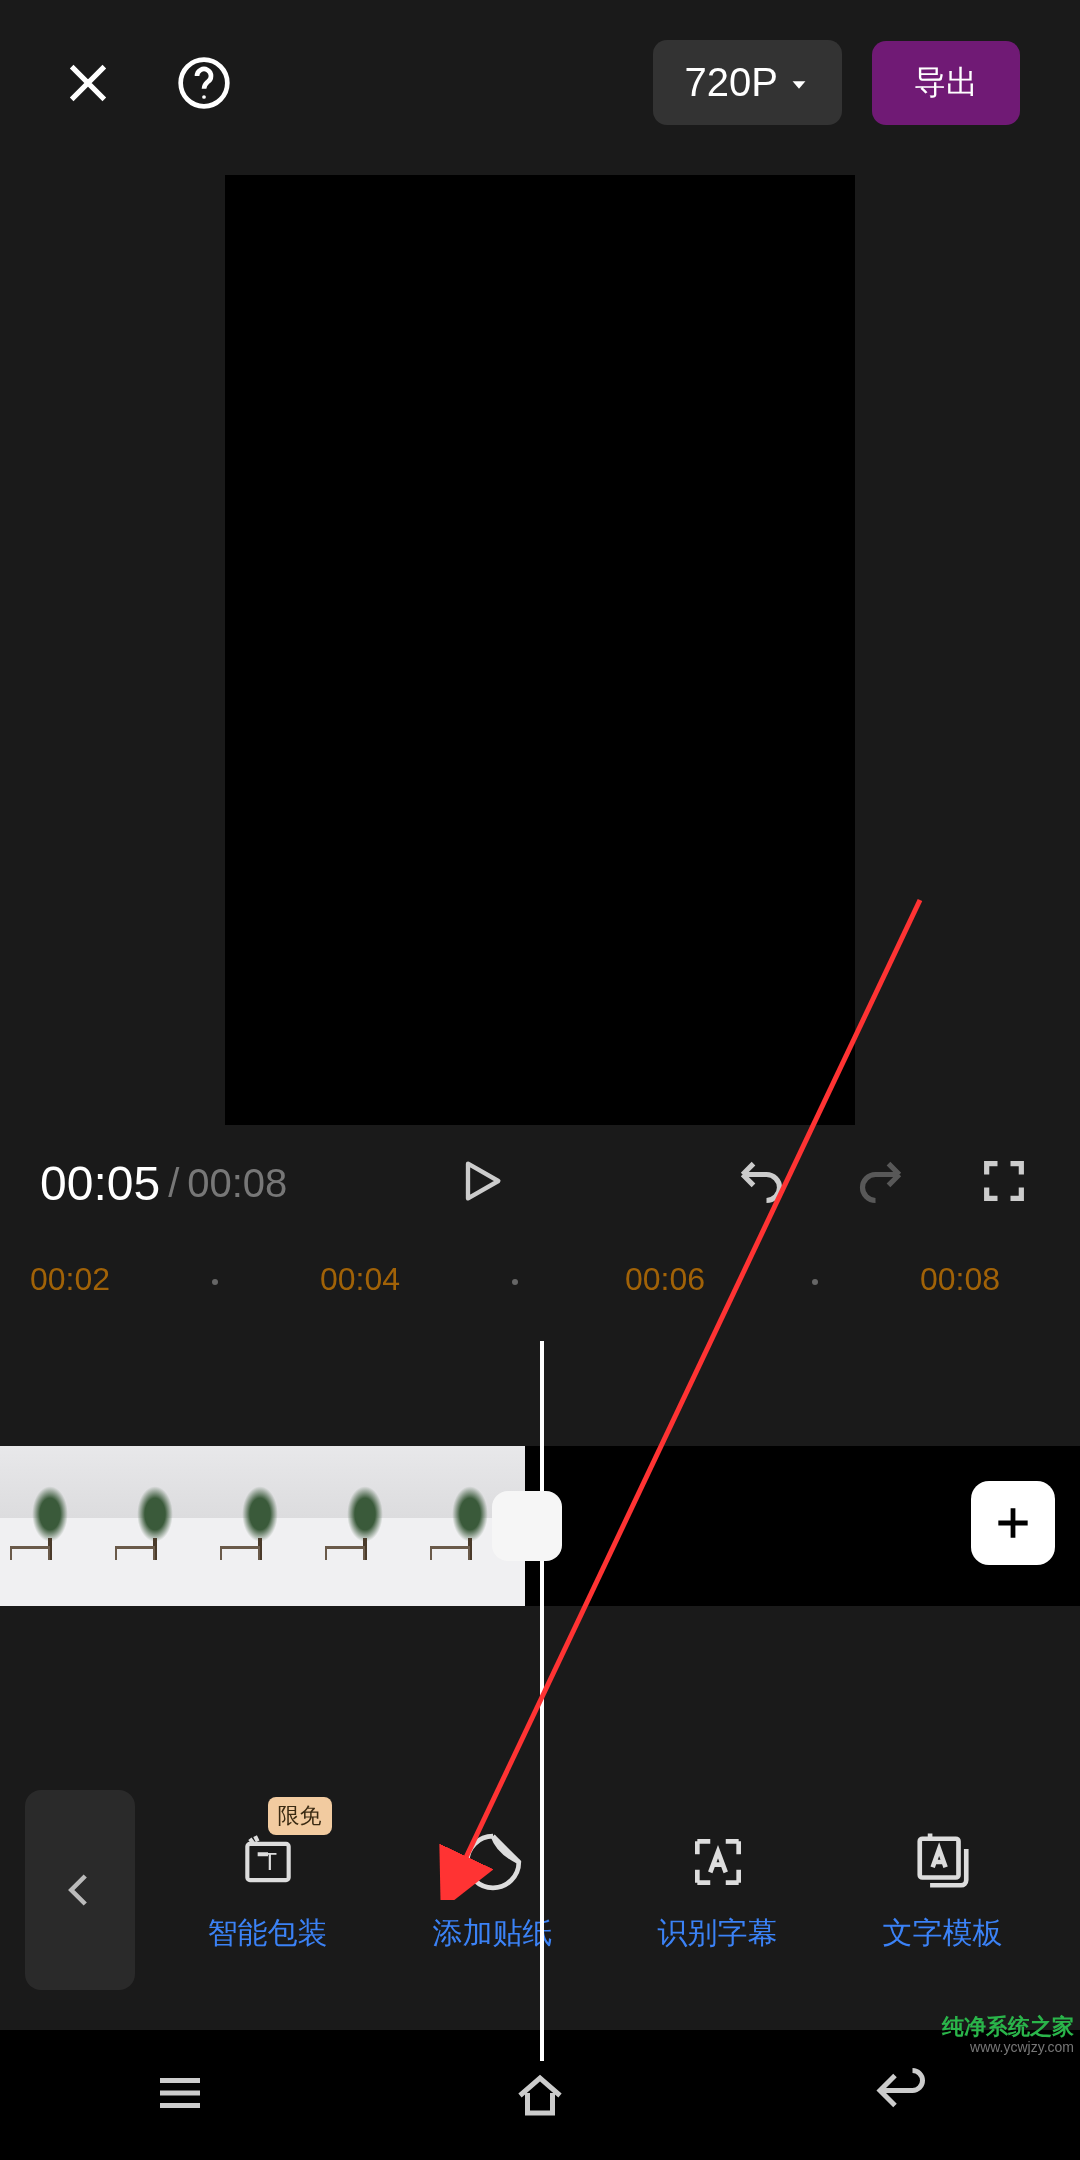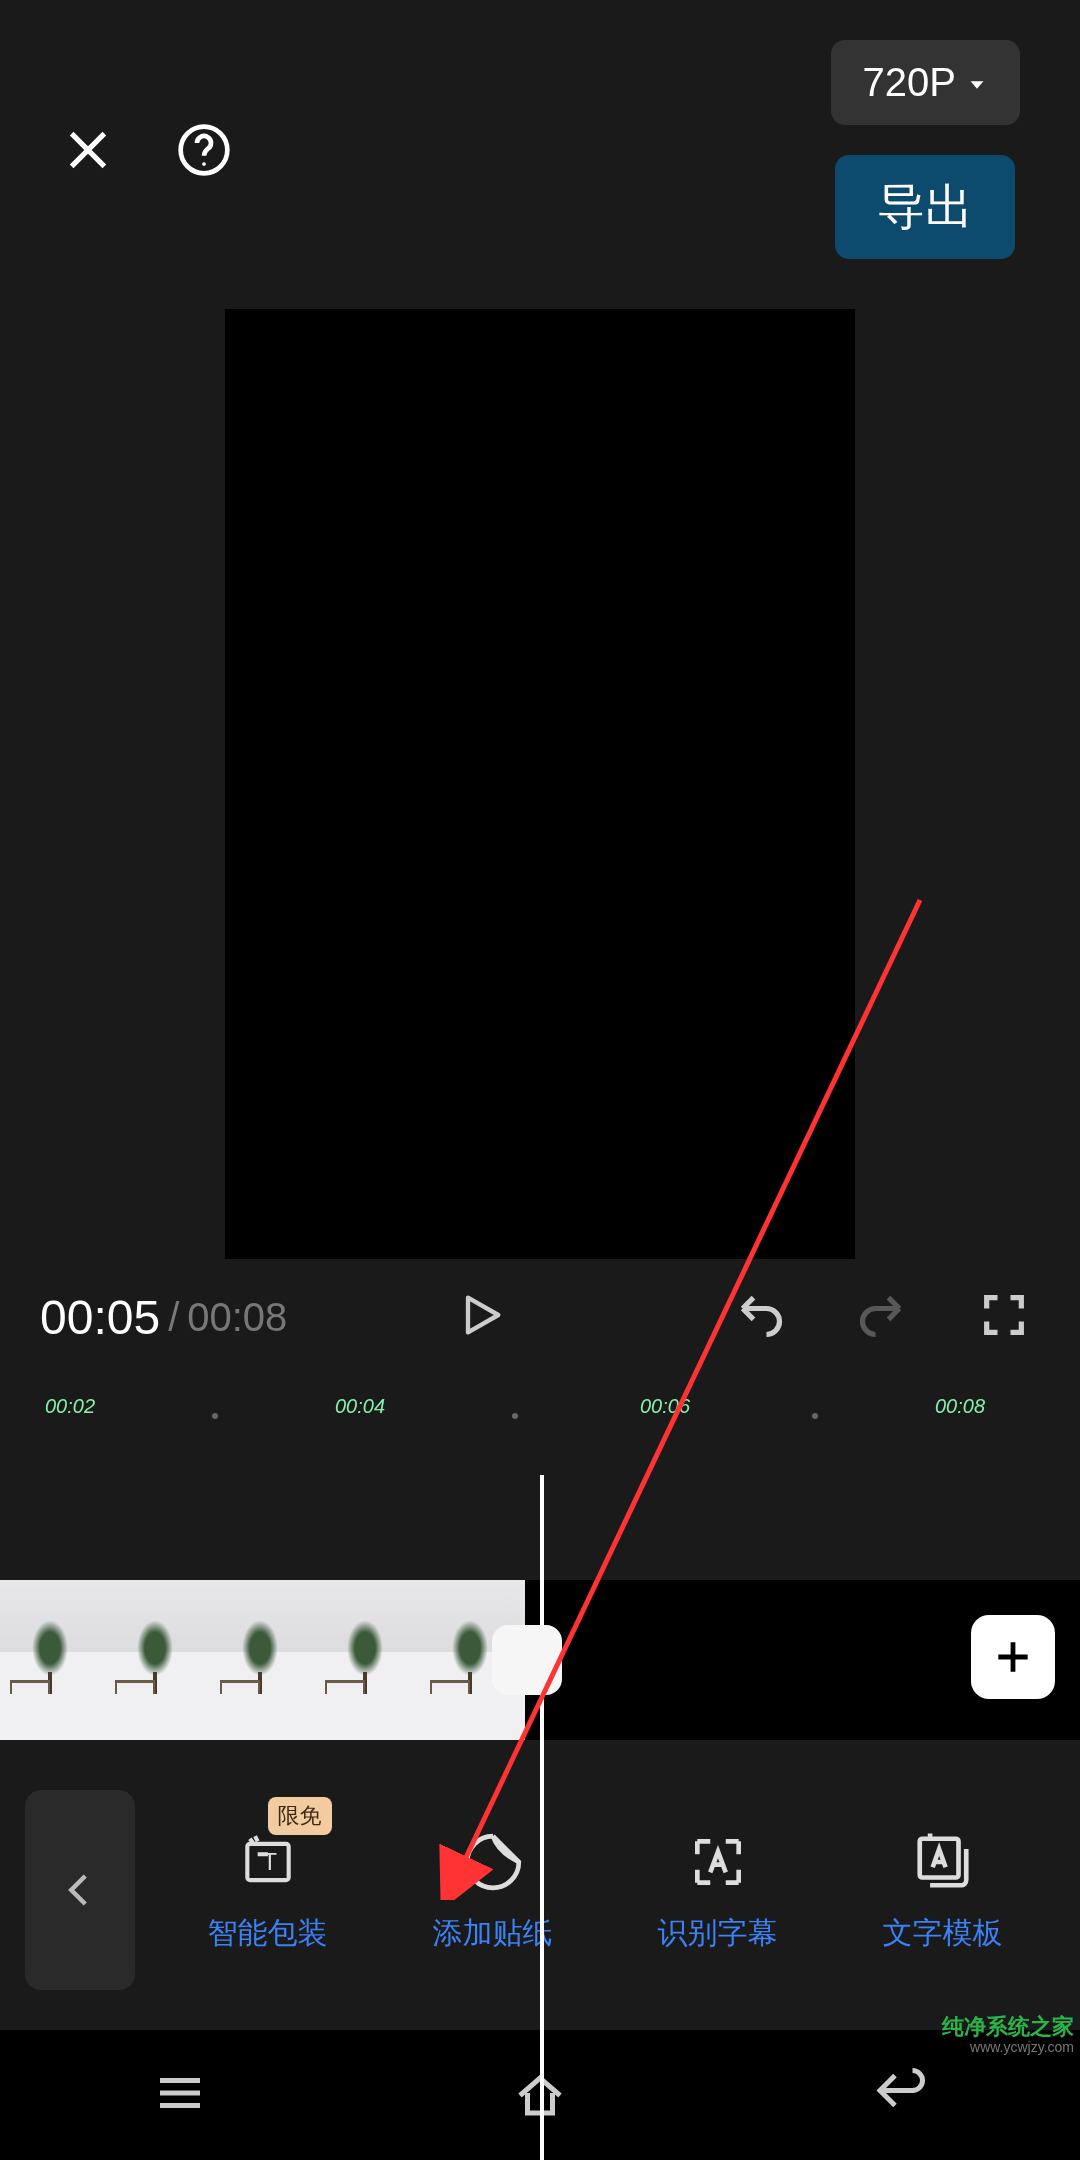--- a/index.html
+++ b/index.html
@@ -18,38 +18,37 @@
       align-items: center;
       padding: 40px 60px;
       gap: 60px;
     }
     .close-icon svg, .help-icon svg { display: block; }
     .header-right {
       margin-left: auto;
       display: flex;
       gap: 30px;
       align-items: center;
-      flex-direction: column;
     }
     .res-btn {
       display: flex;
       align-items: center;
       gap: 10px;
       background: #333;
       border-radius: 14px;
       padding: 20px 32px;
       font-size: 40px;
       color: #fff;
     }
     .export-btn {
-      background: #0c4a6e;
+      background: #701a75;
       color: #fff;
       border-radius: 14px;
       padding: 20px 42px;
-      font-size: 48px;
+      font-size: 32px;
       font-weight: 500;
     }
     
     .preview-area {
       display: flex;
       justify-content: center;
       padding: 10px 0 10px;
     }
     .preview {
       width: 630px;
@@ -70,25 +69,24 @@
     .pb-right { display: flex; gap: 70px; align-items: center; margin-left: 60px; }
     .redo-icon { opacity: 0.35; }
     
     .ruler {
       position: relative;
       height: 120px;
       padding-top: 30px;
     }
     .tick-label {
       position: absolute;
-      font-size: 20px;
-      color: #86efac;
+      font-size: 32px;
+      color: #a16207;
       transform: translateX(-50%);
       top: 30px;
-      font-style: italic;
     }
     .tick-dot {
       position: absolute;
       width: 6px; height: 6px;
       background: #666;
       border-radius: 50%;
       top: 48px;
       transform: translateX(-50%);
     }
     

